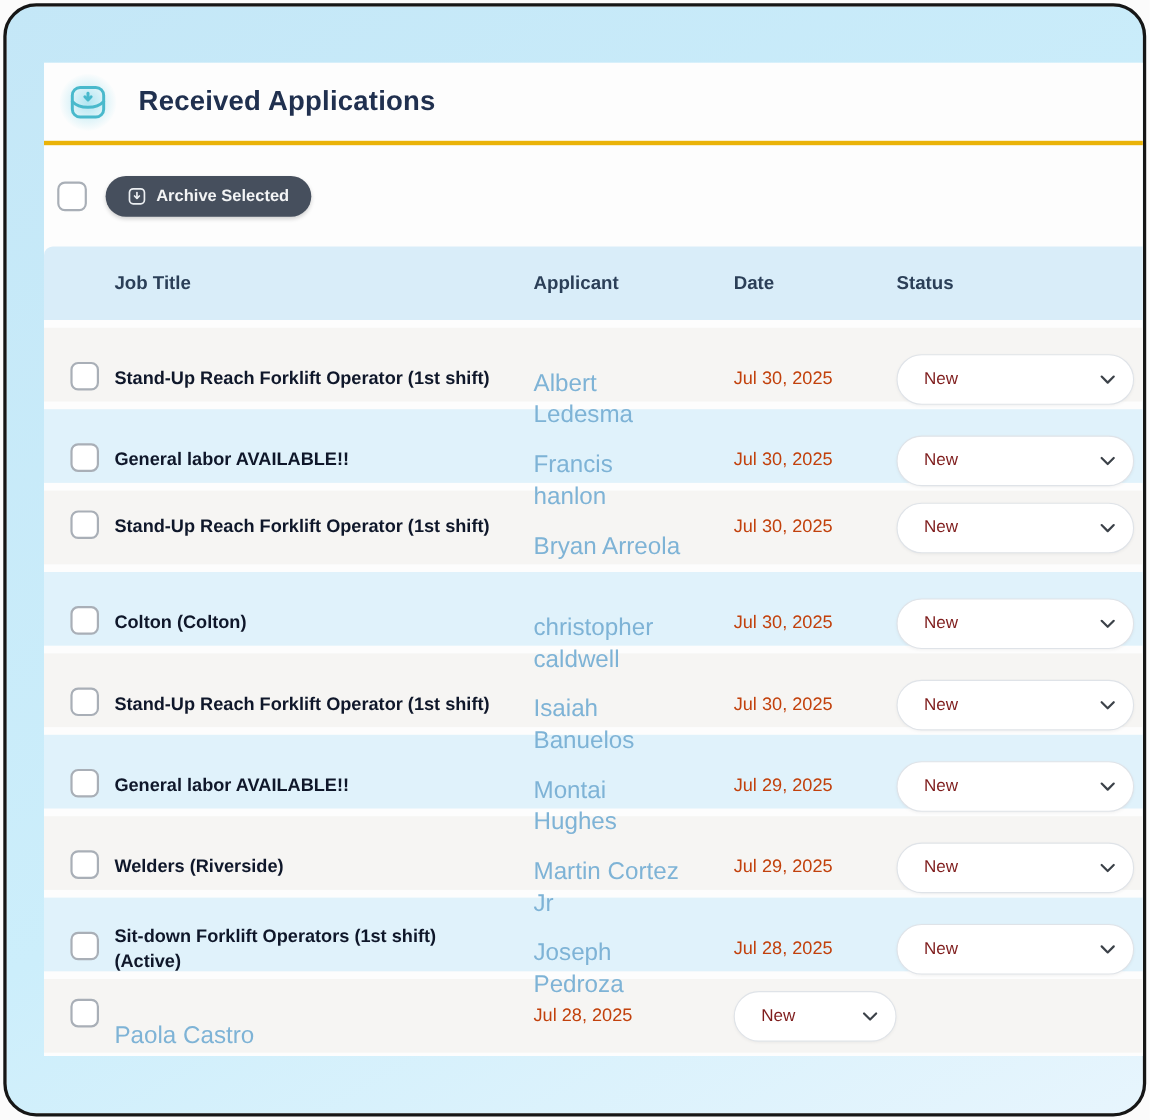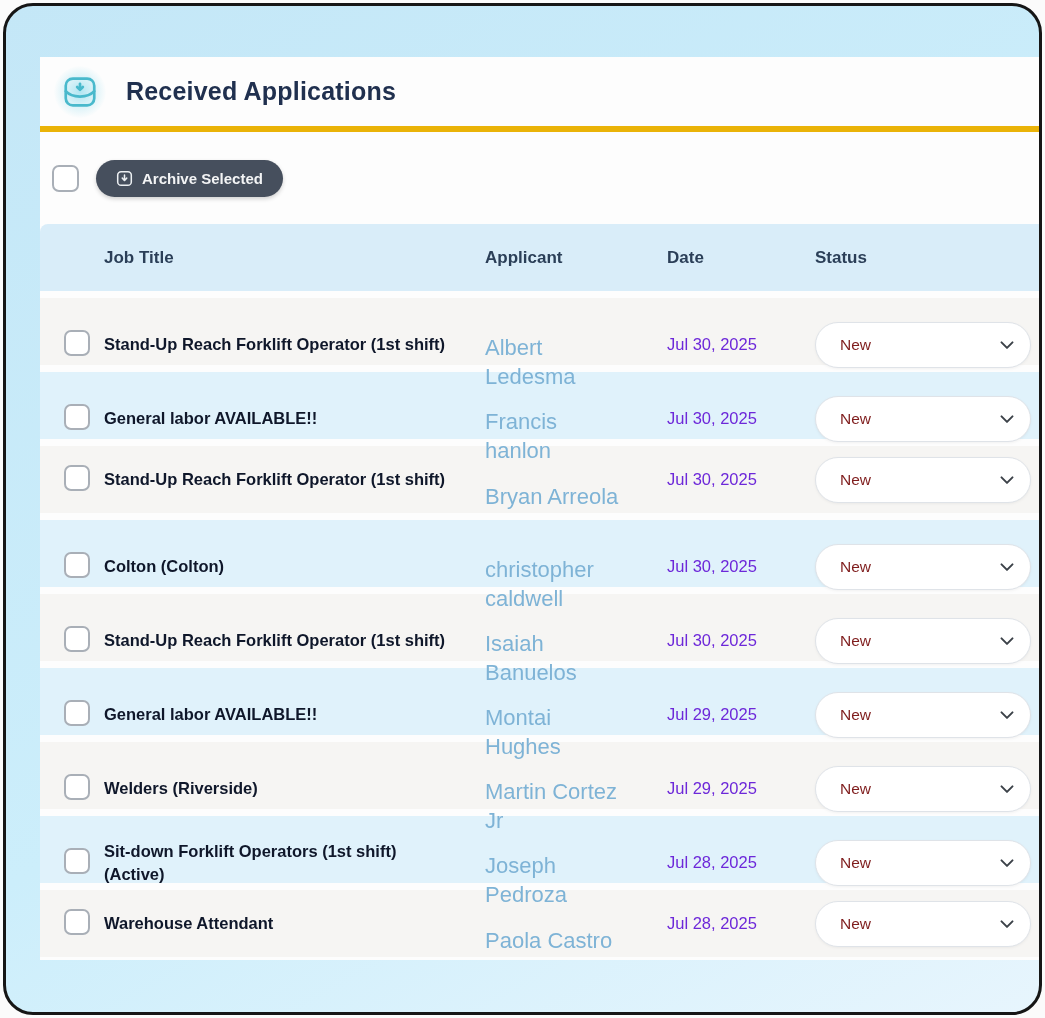--- a/index.html
+++ b/index.html
@@ -7,21 +7,21 @@
               font-family:"Liberation Sans", sans-serif; }
   .frame { position:absolute; left:3px; top:3px; right:3px; bottom:3px;
            border:3px solid #161616; border-radius:30px;
            background:linear-gradient(150deg,#c4e7f7 0%,#cceefb 55%,#e7f5fd 100%);
            overflow:hidden; }
   .panel { position:absolute; left:34px; top:51px; right:0; bottom:52px;
            background:#fdfdfd; }
 
   
   .title-bar { height:75px; display:flex; align-items:center; padding-left:14px;
-               border-bottom:6px solid #eab308; }
+               border-bottom:4px solid #eab308; }
   .icon-glow { width:52px; height:52px; border-radius:50%; flex:0 0 auto;
                background:radial-gradient(circle, rgba(173,228,241,.95) 0%, rgba(173,228,241,0) 72%);
                display:flex; align-items:center; justify-content:center; }
   .page-title { margin-left:20px; font-size:25px; font-weight:700; color:#20304f;
                 letter-spacing:.2px; }
 
   
   .controls { height:92px; display:flex; align-items:center; padding-left:12px; }
   .cbox { appearance:none; -webkit-appearance:none; width:27px; height:27px;
           border:2px solid #a9afb7; border-radius:7px; background:#fff; cursor:pointer; }
@@ -37,21 +37,21 @@
   .thead { height:67px; background:#d9edf9; border-radius:8px 0 0 0; }
   .thead span { font-size:17px; font-weight:600; color:#2b3f58; }
   .rows { }
   .row { height:67px; margin-top:7px; }
   .row:nth-child(odd)  { background:#f6f5f3; }
   .row:nth-child(even) { background:#e0f2fb; }
   .job-title { font-size:16.5px; font-weight:700; color:#0f172a; line-height:1.35;
                padding-right:30px; }
   .applicant { font-size:22px; color:#7eb3d6; line-height:1.3; cursor:pointer;margin-top:36px; }
   .applicant span { display:inline-block; max-width:140px; }
-  .date { font-size:16.5px; color:#6d28d9; white-space:nowrap; }
+  .date { font-size:16.5px; color:#c2410c; white-space:nowrap; }
   .select-wrap { position:relative; width:100%; max-width:236px; }
   .status-select { appearance:none; -webkit-appearance:none; width:100%; height:46px;
                    background:#fff; border:1px solid #dfe3e8; border-radius:24px;
                    padding:0 44px 0 24px; font-size:15.5px; color:#7f1d1d;
                    font-family:"Liberation Sans", sans-serif; cursor:pointer;
                    box-shadow:0 1px 3px rgba(0,0,0,.05); }
   .chev { position:absolute; right:17px; top:50%; transform:translateY(-46%);
           pointer-events:none; display:flex; }
 </style>
 </head>
@@ -260,21 +260,20 @@
           <path d="M1.5 1.5 L7 7 L12.5 1.5"></path>
         </svg>
       </span>
     </span>
   </div>
 
   <div class="grid row">
     <span>
       <input type="checkbox" class="cbox" style="width: 26px; height: 26px;">
     </span>
-    <span class="job-title">Warehouse Attendant</span>
     <span class="applicant">
       <span>Paola Castro</span>
     </span>
     <span class="date">Jul 28, 2025</span>
     <span class="select-wrap">
       <select class="status-select">
         <option>New</option>
       </select>
       <span class="chev">
         <svg width="14" height="9" viewBox="0 0 14 9" fill="none" stroke="#3c4249" stroke-width="2" stroke-linecap="round" stroke-linejoin="round">

